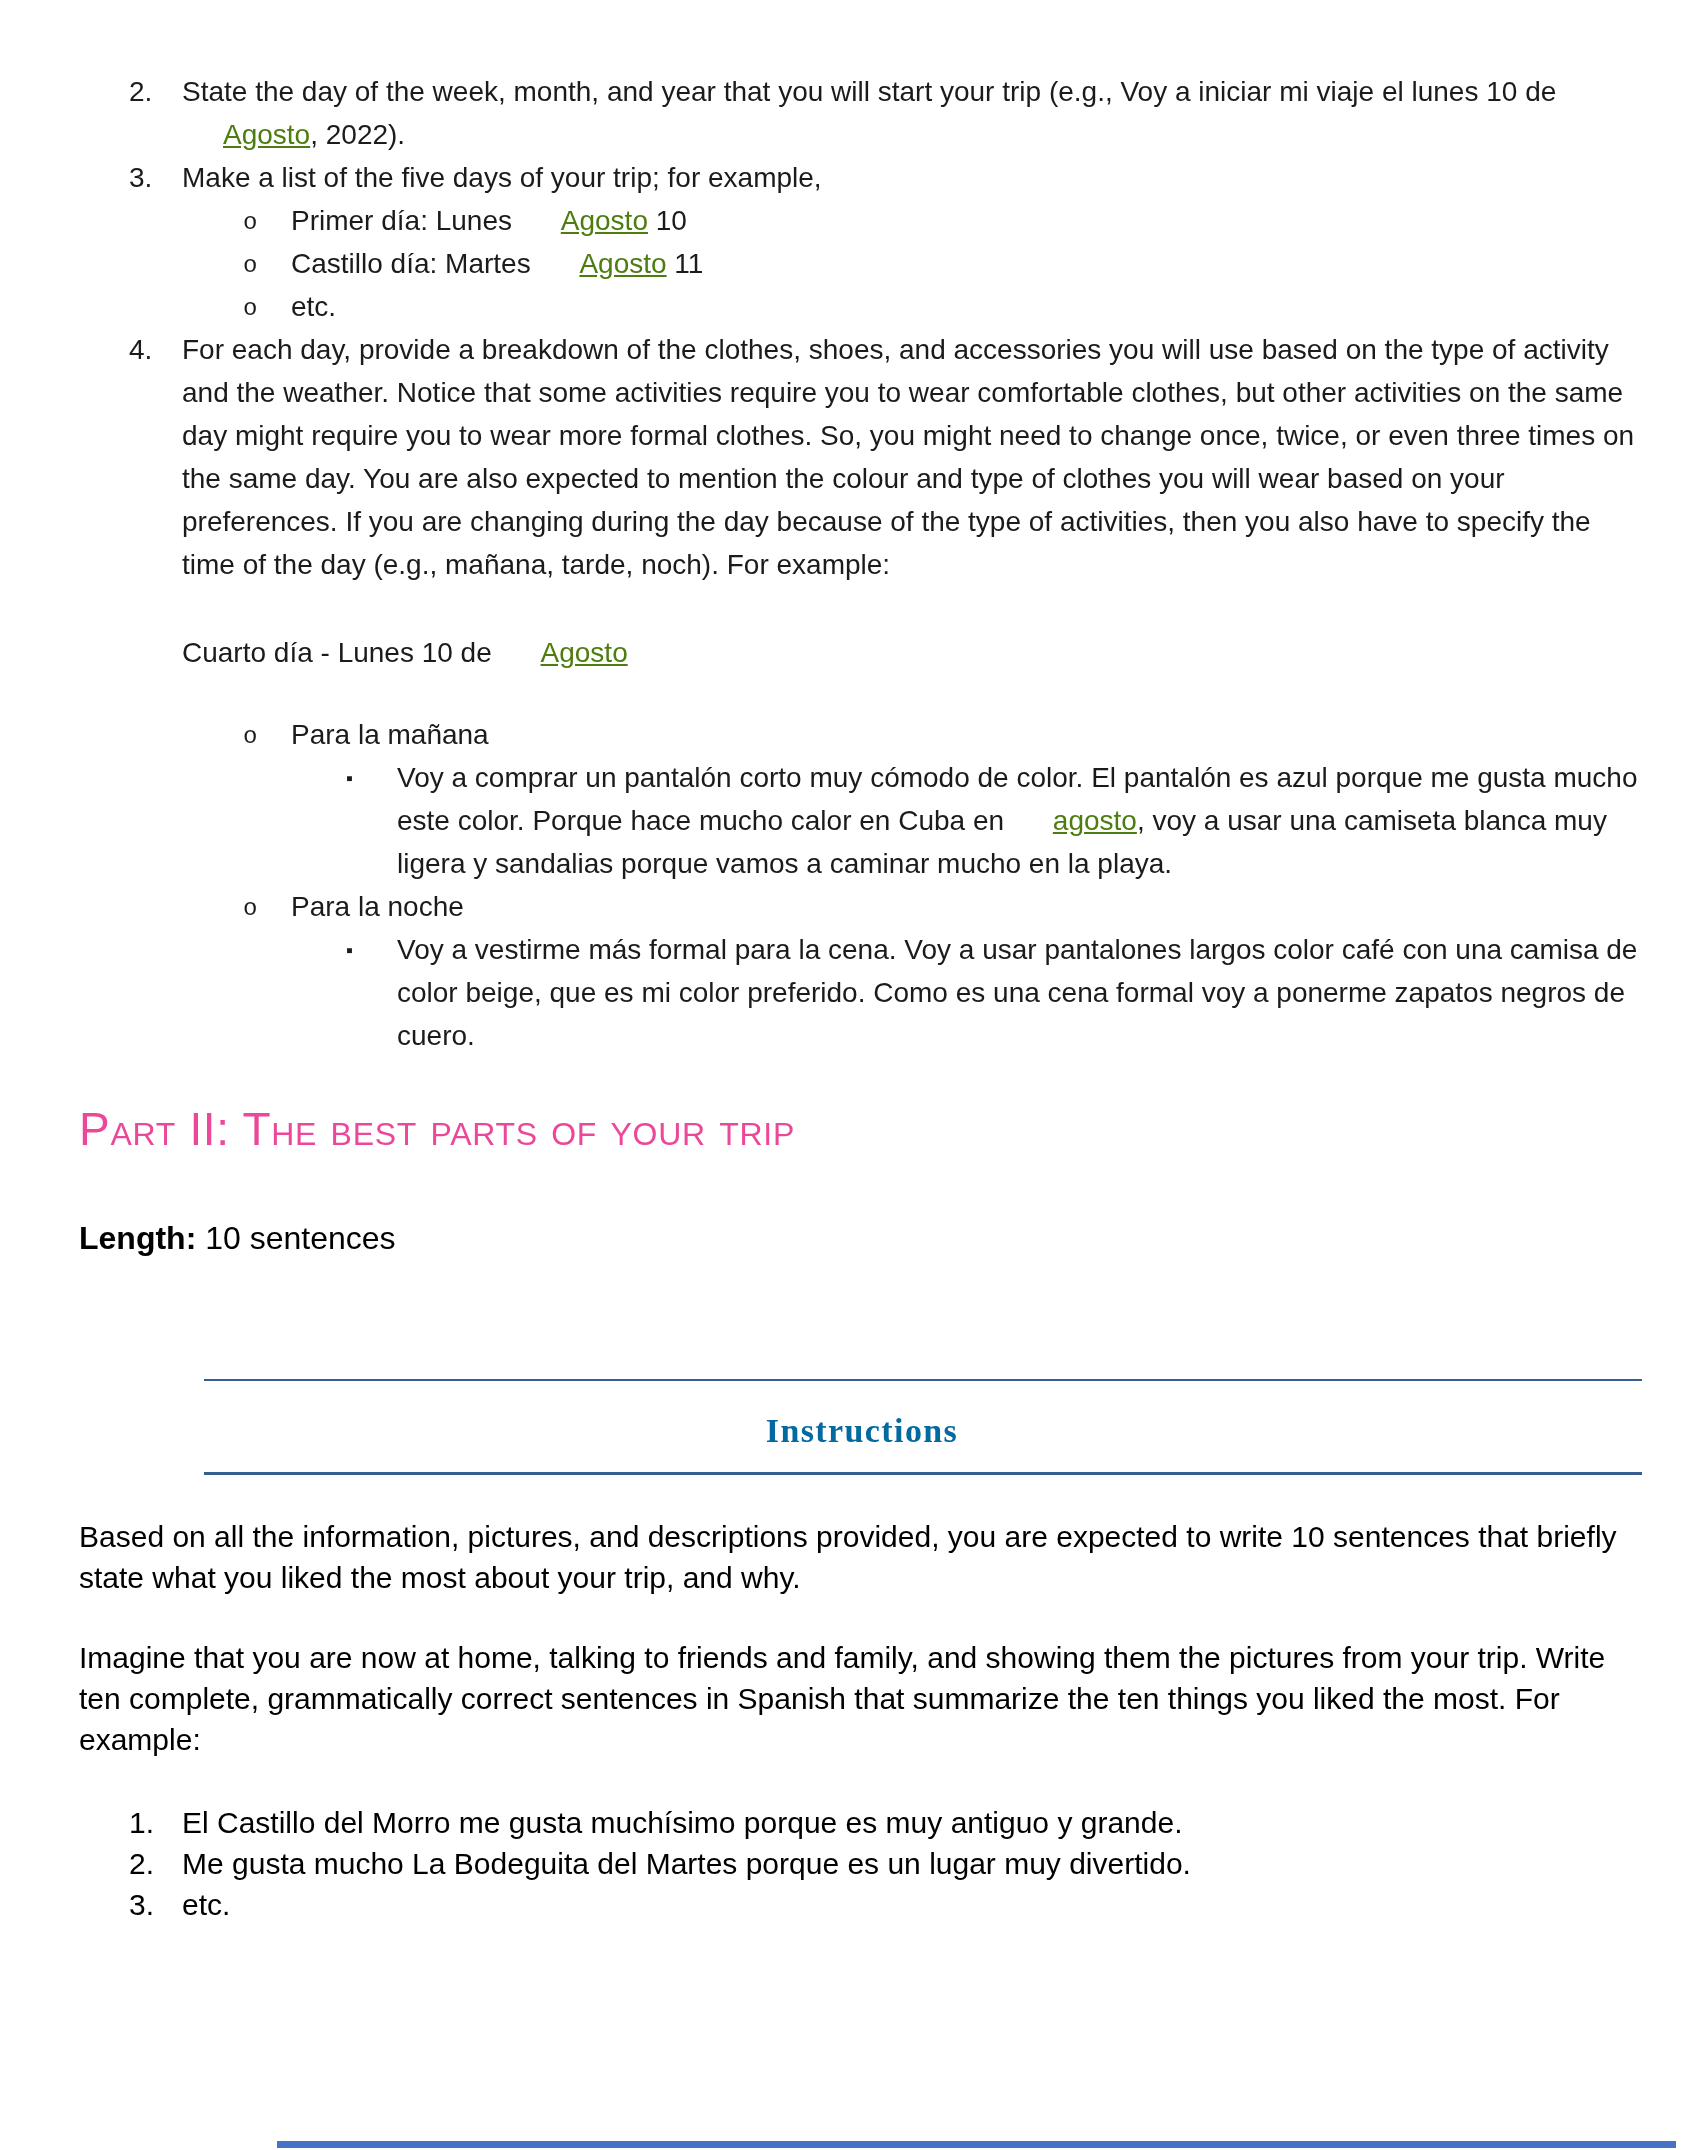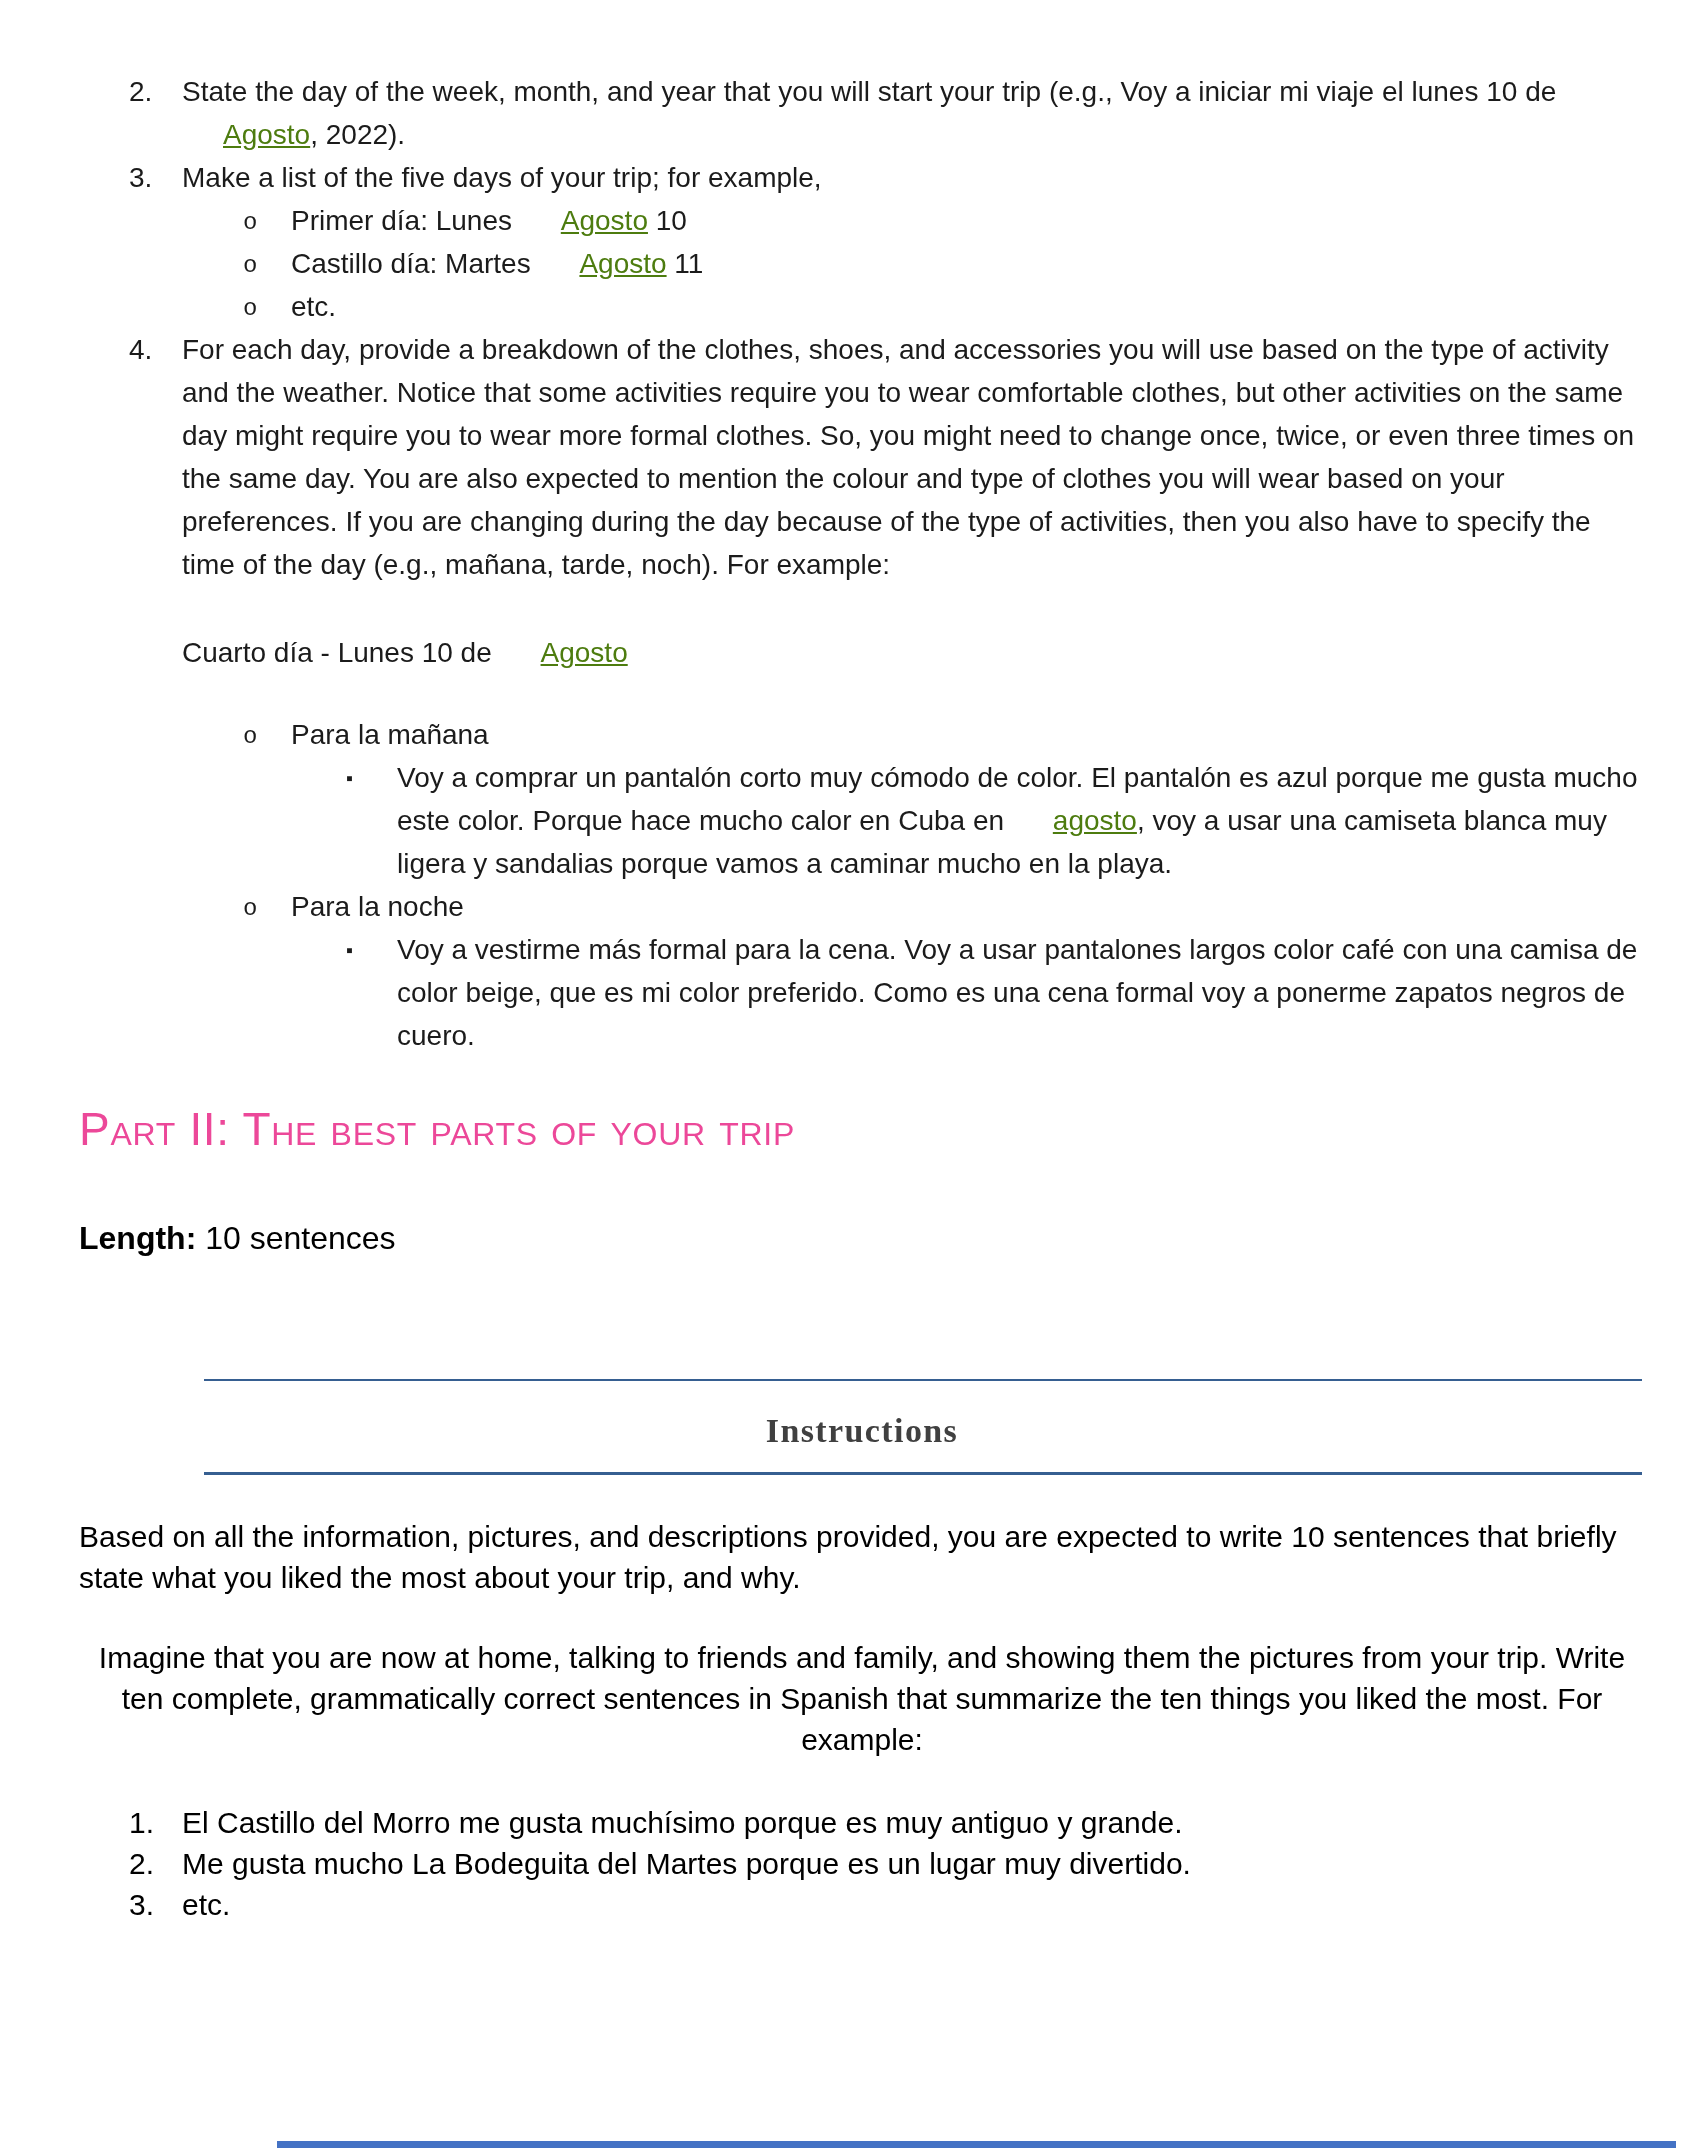--- a/index.html
+++ b/index.html
@@ -62,25 +62,25 @@
   .rule-top { margin-top:120px; }
   .rule-bottom { margin-top:22.5px; }
 
   .instructions-heading {
     margin:31px 0 0 0;
     text-align:center;
     font-family:"Liberation Serif", serif;
     font-weight:bold;
     font-size:34px;
     letter-spacing:1.4px;
-    color:#404040;
+    color:#0369a1;
   }
 
   .para { margin-top:41px; }
-  .para + .para { margin-top:39px;text-align:center; }
+  .para + .para { margin-top:39px; }
 
   .examples { margin-top:42px; }
   .examples .num-item { padding-left:103px; }
 
   .bottom-rule {
     position:absolute;
     left:277px;
     bottom:3.5px;
     width:1399px;
     height:6.3px;

